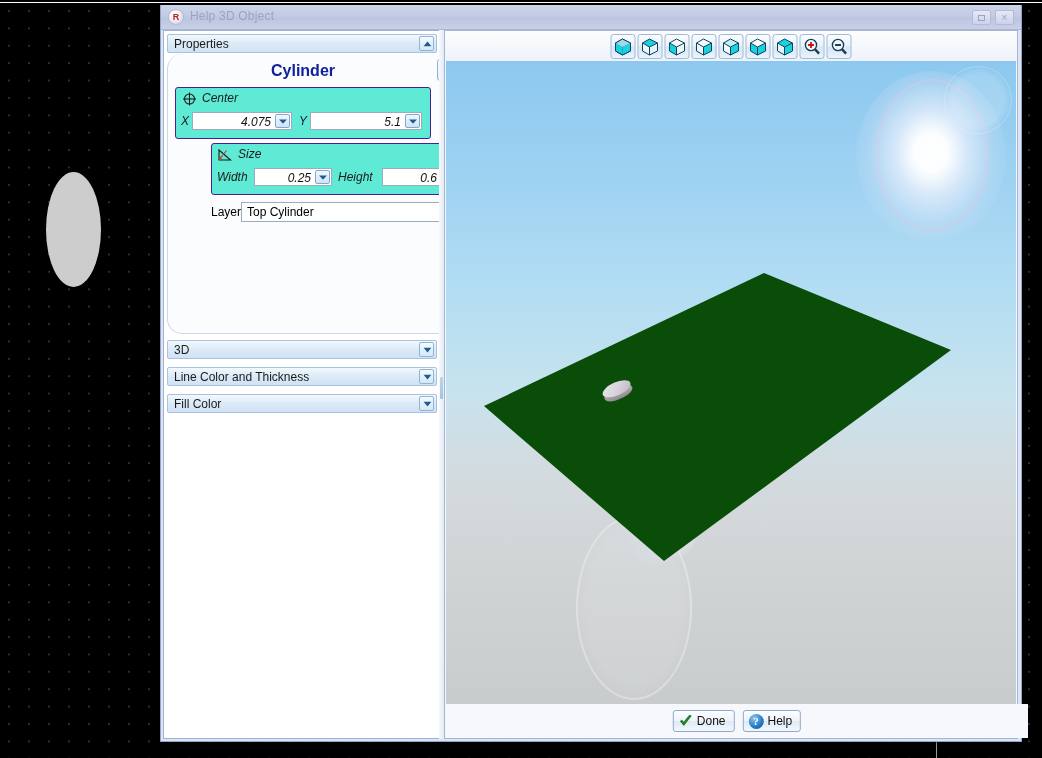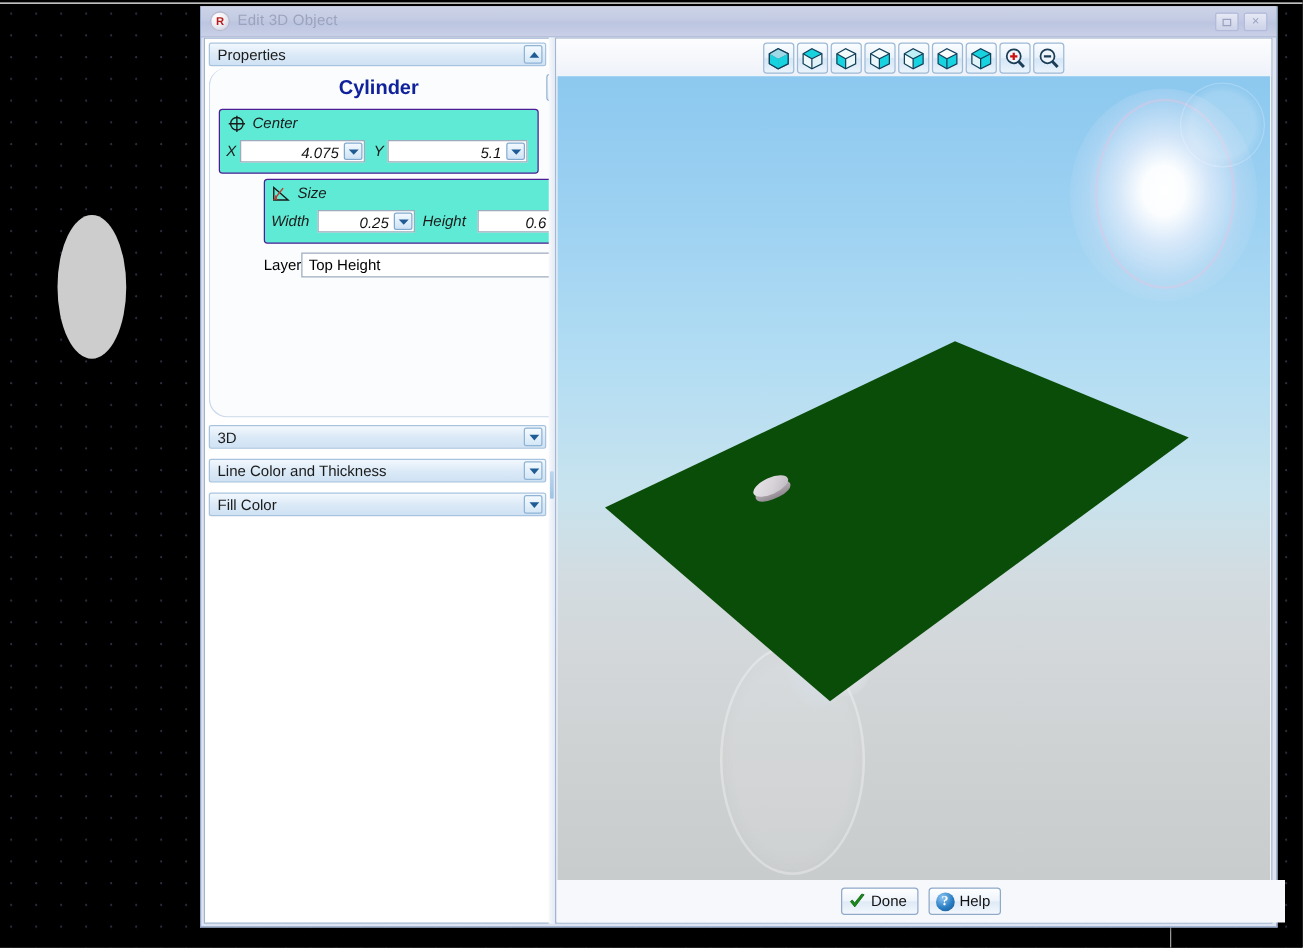--- a/index.html
+++ b/index.html
@@ -442,21 +442,21 @@
 <div id="cad-canvas">
   <div id="cad-topline"></div>
   <div id="cad-ellipse"></div>
   <div id="cad-vline"></div>
 </div>
 
 <div id="dialog">
 
   <div id="titlebar">
     <div id="title-icon"><span class="r">R</span></div>
-    <div id="titlebar-text">Edit 3D Object</div>
+    <div id="titlebar-text">Help 3D Object</div>
 
     <div class="winbtn" id="btn-max">
       <span class="box"></span>
     </div>
     <div class="winbtn" id="btn-close">
       <span class="gl">×</span>
     </div>
   </div>
 
   <div id="left-pane">
@@ -536,21 +536,21 @@
             <svg width="10" height="7" viewBox="0 0 10 7">
                 <path d="M1 1.6 L9 1.6 L5 5.8 Z" fill="#1f5c96"></path>
               </svg>
           </span>
         </span>
       </div>
 
       <div id="layer-row">
         <span id="layer-label">Layer</span>
         <span id="layer-select">
-          <span id="layer-value">Top Height</span>
+          <span id="layer-value">Top Cylinder</span>
           <span id="layer-arrow">
             <svg width="10" height="6" viewBox="0 0 10 6">
                 <path d="M0.6 0.8 L9.4 0.8 L5 5.6 Z" fill="#111"></path>
               </svg>
           </span>
         </span>
       </div>
 
     </div>
 

